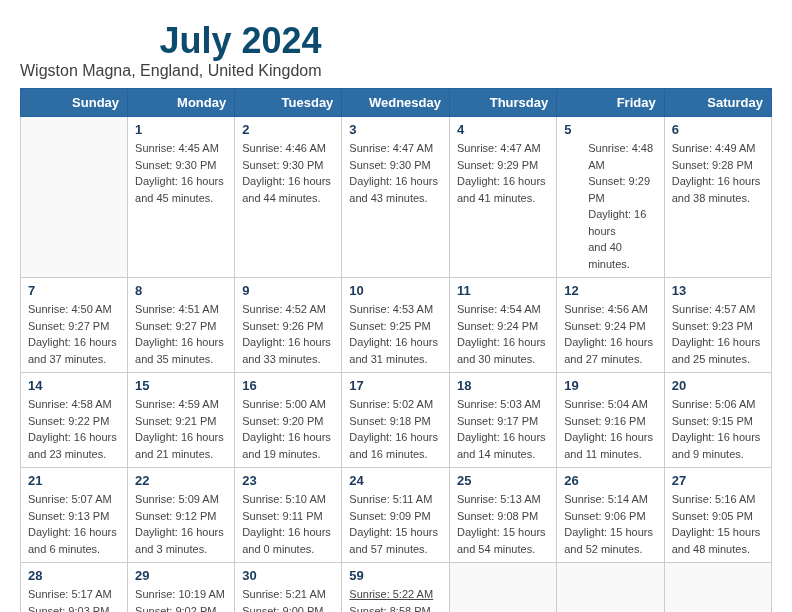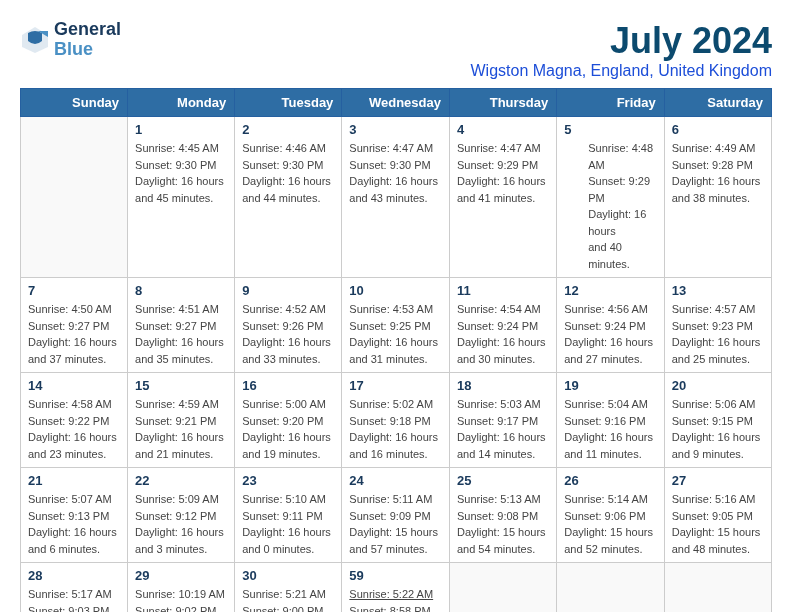--- a/index.html
+++ b/index.html
@@ -37,21 +37,21 @@
     .title-section {
       text-align: right;
     }
     .month-title {
       font-size: 36px;
       font-weight: bold;
       color: #0c4a6e;
     }
     .location-title {
       font-size: 16px;
-      color: #1d4ed8;
+      color: #404040;
     }
     .calendar {
       width: 100%;
       border-collapse: collapse;
       border: 1px solid #ccc;
     }
     .calendar th {
       background-color: #2e6da4;
       color: #fff;
       text-align: right;
@@ -83,31 +83,20 @@
       color: #444;
     }
     tr.week-row td {
       height: 90px;
     }
   </style>
 </head>
 <body>
 
 <div class="header">
-  <div class="logo">
-    <svg class="logo-icon" viewBox="0 0 30 30">
-      <polygon points="15,2 28,10 28,22 15,28 2,22 2,10" fill="#2e6da4" opacity="0.15"></polygon>
-      <path d="M8 8 Q15 4 22 8 L22 16 Q15 22 8 16 Z" fill="#2e6da4"></path>
-      <path d="M18 6 L28 12 L28 6 Z" fill="#4a90c4"></path>
-    </svg>
-    <div class="logo-text">
-      <div>General</div>
-      <div><span>Blue</span></div>
-    </div>
-  </div>
   <div class="title-section">
     <div class="month-title">July 2024</div>
     <div class="location-title">Wigston Magna, England, United Kingdom</div>
   </div>
 </div>
 
 <table class="calendar">
   <thead>
     <tr>
     <th>Sunday</th>

